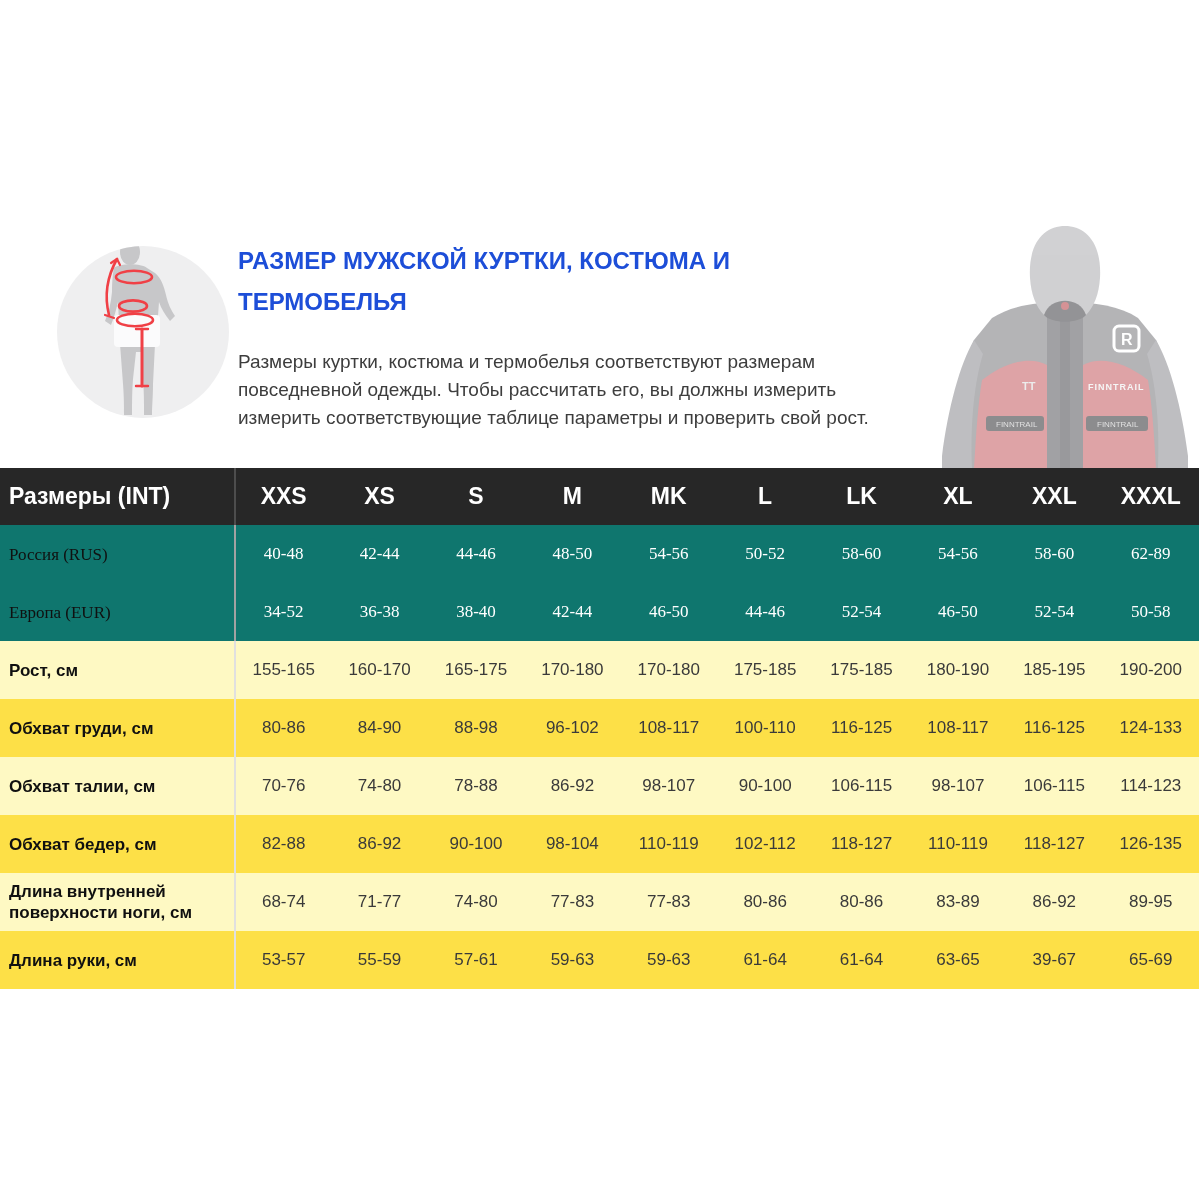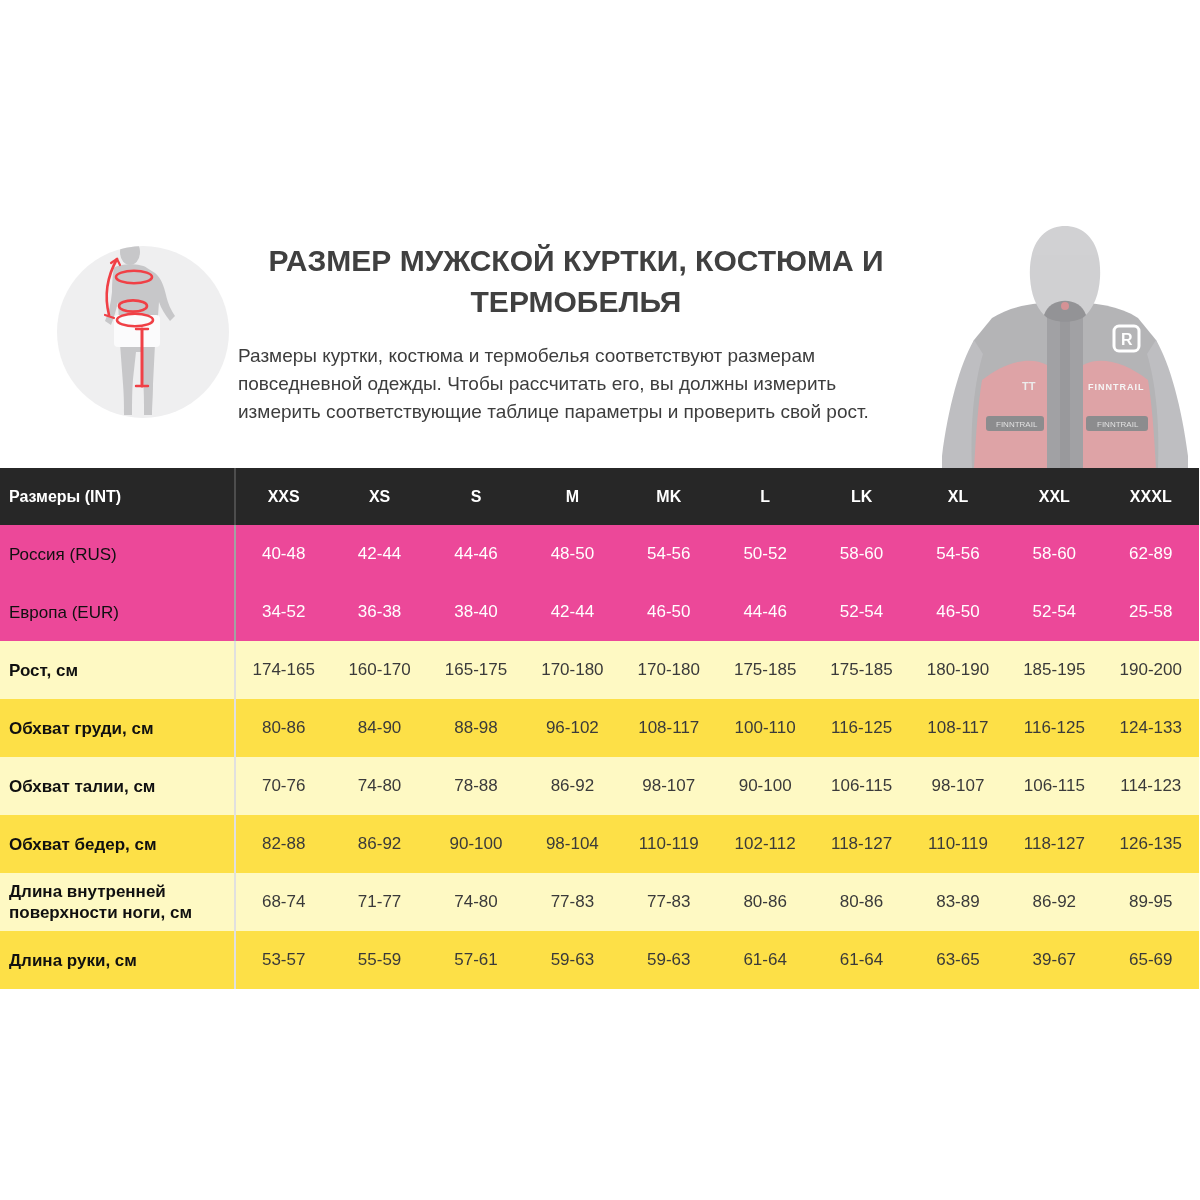--- a/index.html
+++ b/index.html
@@ -5,46 +5,46 @@
   html,body{margin:0;padding:0;}
   body{
     width:1200px;height:1200px;background:#ffffff;
     font-family:"Liberation Sans",sans-serif;
     position:relative;overflow:hidden;
   }
   .hero{position:relative;width:1200px;height:468px;}
   .hero-icon{position:absolute;left:57px;top:246px;width:172px;height:172px;}
   .hero-text{position:absolute;left:238px;top:240px;width:676px;}
   .title{
-    font-size:30px;font-weight:bold;color:#404040;
-    line-height:41px;letter-spacing:0px;text-transform:uppercase;text-align:center;
+    font-size:24px;font-weight:bold;color:#1d4ed8;
+    line-height:41px;letter-spacing:0px;text-transform:uppercase;
   }
   .desc{
-    margin-top:20px;font-size:19px;line-height:28px;color:#3d3d3d;width:660px;
+    margin-top:26px;font-size:19px;line-height:28px;color:#3d3d3d;width:660px;
   }
   .jacket-wrap{position:absolute;left:930px;top:218px;width:270px;height:250px;overflow:hidden;z-index:0;}
   .size-table-wrap{position:absolute;left:0;top:468px;width:1200px;z-index:1;}
   table.size-table{
     width:1200px;border-collapse:collapse;table-layout:fixed;
   }
   table.size-table col.label-col{width:235px;}
   thead tr{background:#272727;}
   thead th{
-    height:57px;color:#ffffff;font-size:16px;font-weight:bold;
+    height:57px;color:#ffffff;font-size:23px;font-weight:bold;
     text-align:center;padding:0;vertical-align:middle;
   }
   thead th.corner{
     text-align:left;padding-left:9px;border-right:2px solid #4d4d4d;
   }
   tbody td{height:58px;vertical-align:middle;font-size:17px;padding:0;}
   tbody td.label{
     text-align:left;padding-left:9px;padding-right:18px;line-height:21px;color:#101010;
   }
   tbody td.val{text-align:center;}
-  tr.gray{background:#ec4899;}
+  tr.gray{background:#0f766e;font-family:Liberation Serif, serif;}
   tr.gray td.label{font-weight:normal;border-right:2px solid #a2a2a2;}
   tr.gray td.val{color:#ffffff;}
   tr.light{background:#fef9c3;}
   tr.white{background:#fde047;}
   tr.light td.label,tr.white td.label{font-weight:bold;border-right:2px solid #e0e0e0;}
   tr.light td.val,tr.white td.val{color:#3a3a3a;}
 </style>
 </head>
 <body>
 
@@ -160,25 +160,25 @@
           <td class="label">Европа (EUR)</td>
           <td class="val">34-52</td>
           <td class="val">36-38</td>
           <td class="val">38-40</td>
           <td class="val">42-44</td>
           <td class="val">46-50</td>
           <td class="val">44-46</td>
           <td class="val">52-54</td>
           <td class="val">46-50</td>
           <td class="val">52-54</td>
-          <td class="val">25-58</td>
+          <td class="val">50-58</td>
         </tr>
         <tr class="light">
           <td class="label">Рост, см</td>
-          <td class="val">174-165</td>
+          <td class="val">155-165</td>
           <td class="val">160-170</td>
           <td class="val">165-175</td>
           <td class="val">170-180</td>
           <td class="val">170-180</td>
           <td class="val">175-185</td>
           <td class="val">175-185</td>
           <td class="val">180-190</td>
           <td class="val">185-195</td>
           <td class="val">190-200</td>
         </tr>

